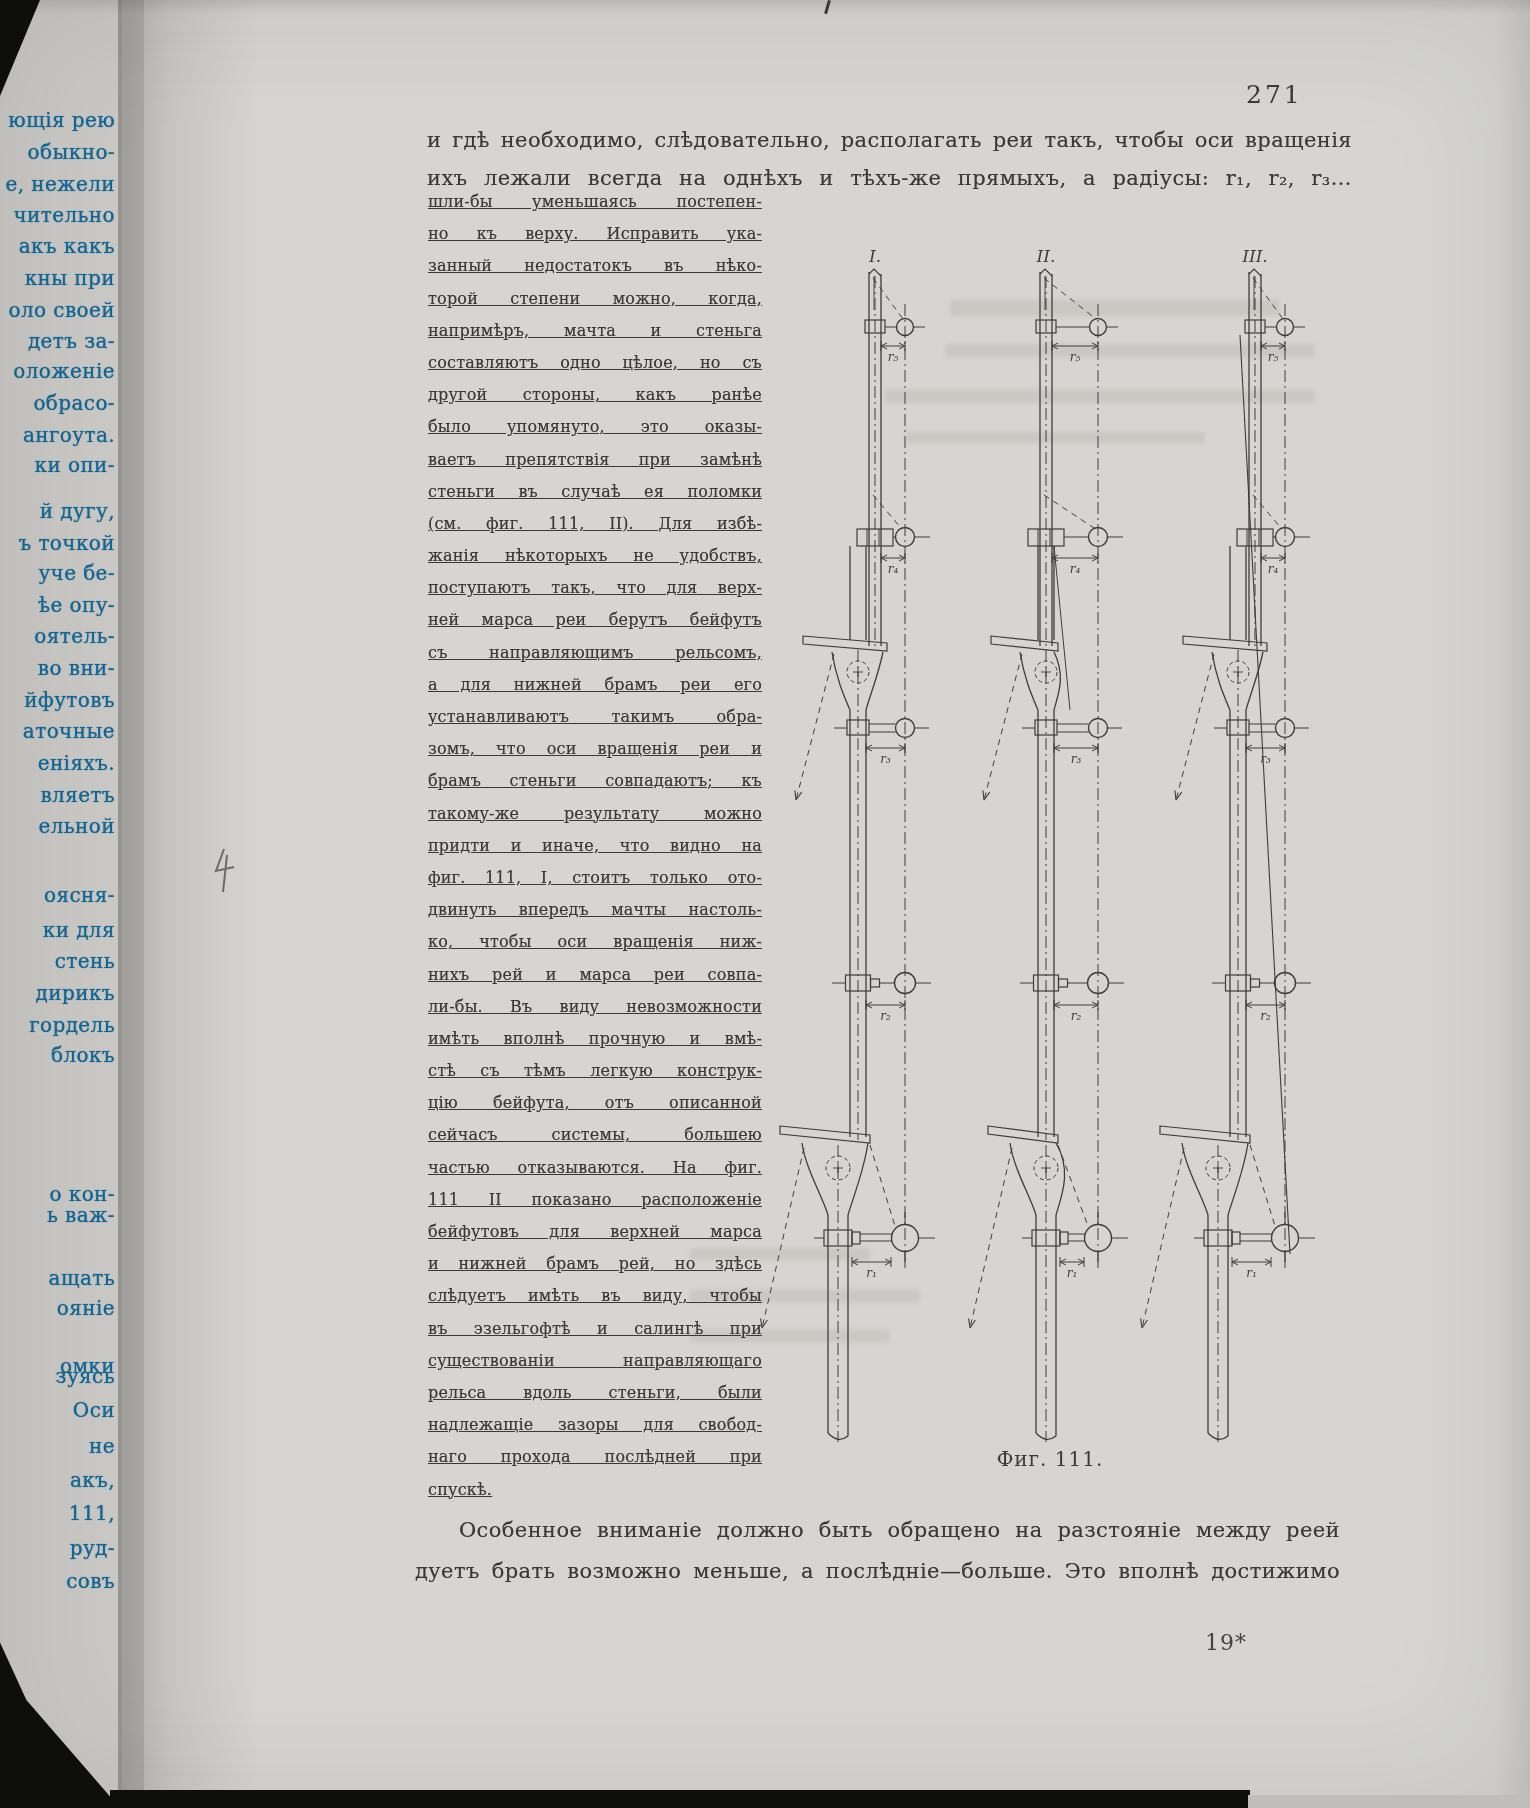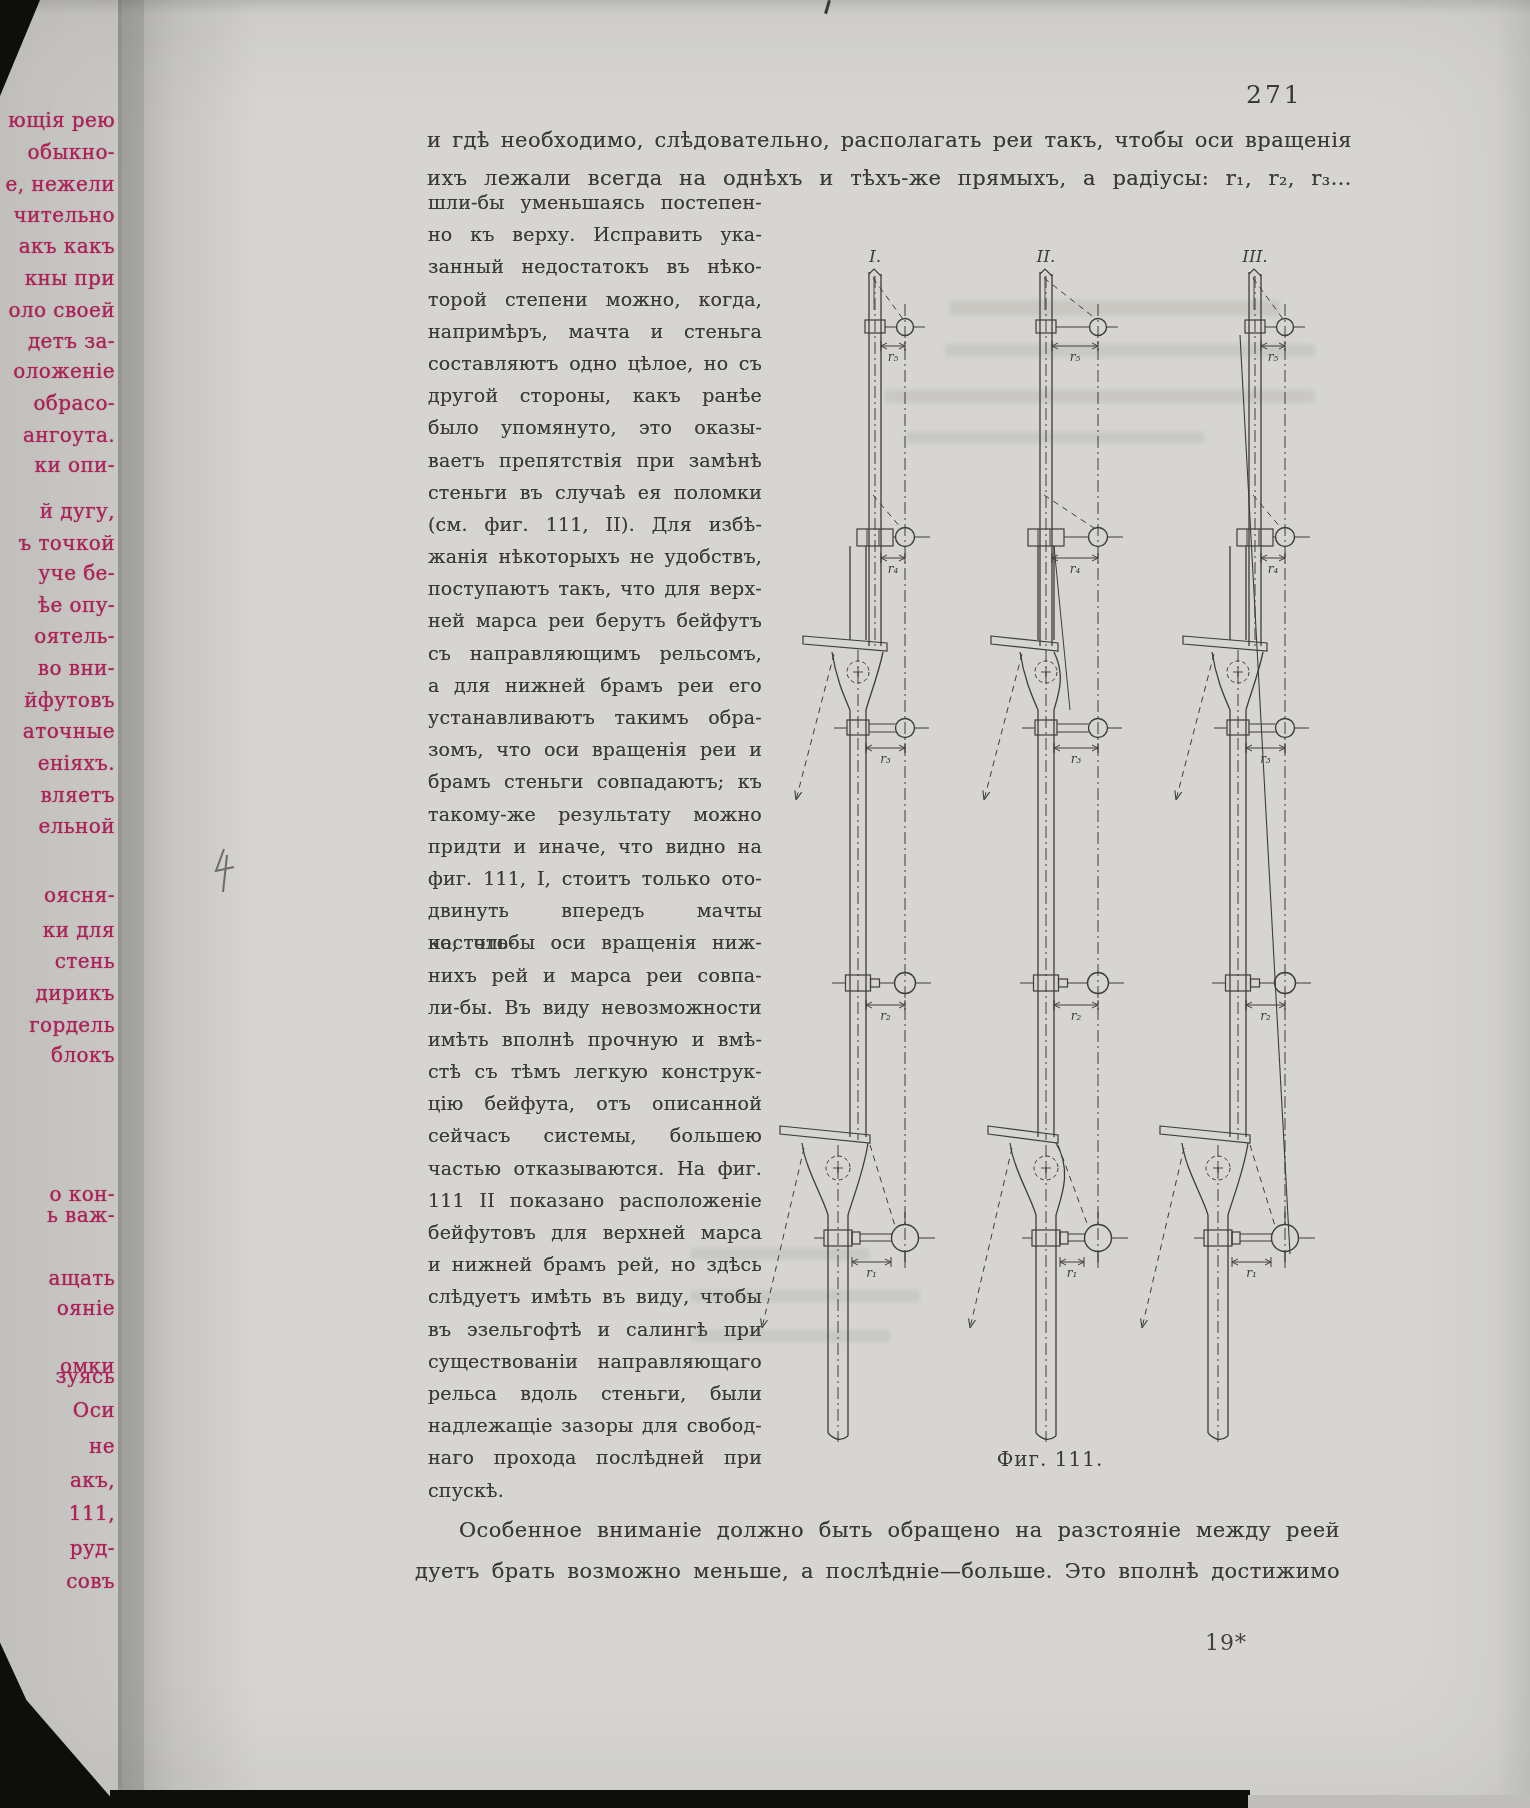--- a/index.html
+++ b/index.html
@@ -35,25 +35,25 @@
   .bottom-bar{left:110px;top:1790px;width:1140px;height:18px;}
   .bottom-right{left:1248px;top:1795px;width:282px;height:13px;background:#bfbebb;}
   .top-tick{left:826px;top:0;width:3px;height:14px;background:#3a3936;transform:rotate(16deg);}
   .jblock{position:absolute;}
   .jblock .line{text-align:justify;text-align-last:justify;overflow:visible;
     text-shadow:0 0 0.5px rgba(58,57,53,0.55);}
   .jblock .line.noj{text-align-last:left;}
   .jblock .line.indent{padding-left:44px;}
   .intro{left:427px;top:114px;width:925px;font-size:21px;margin-top:7px;}
   .intro .line{height:38px;line-height:38px;letter-spacing:0.4px;}
-  .column{left:428px;top:186px;width:334px;font-size:19px;}
+  .column{left:428px;top:186px;width:334px;font-size:16px;text-decoration:underline;}
   .column .line{height:32.2px;line-height:32.2px;letter-spacing:0.2px;}
   .bottom{left:415px;top:1510px;width:925px;font-size:21px;}
   .bottom .line{height:41px;line-height:41px;letter-spacing:0.4px;}
-  .left-strip{position:absolute;left:0;top:0;width:120px;height:1700px;font-size:20px;color:#be185d;}
+  .left-strip{position:absolute;left:0;top:0;width:120px;height:1700px;font-size:20px;color:#0369a1;}
   .left-strip .ml{position:absolute;right:5px;white-space:nowrap;letter-spacing:0.4px;
     text-shadow:0 0 1px rgba(75,74,70,0.85);}
   .page-number{position:absolute;left:1246px;top:80px;font-size:25px;letter-spacing:3px;}
   .signature{position:absolute;left:1205px;top:1630px;font-size:22px;letter-spacing:1px;color:#44423f;}
   .caption{position:absolute;left:975px;top:1447px;width:150px;text-align:center;font-size:20px;letter-spacing:1px;}
   .figure-svg{position:absolute;left:730px;top:240px;}
   .mark-squiggle{position:absolute;left:212px;top:846px;}
 </style>
 </head>
 <body>

